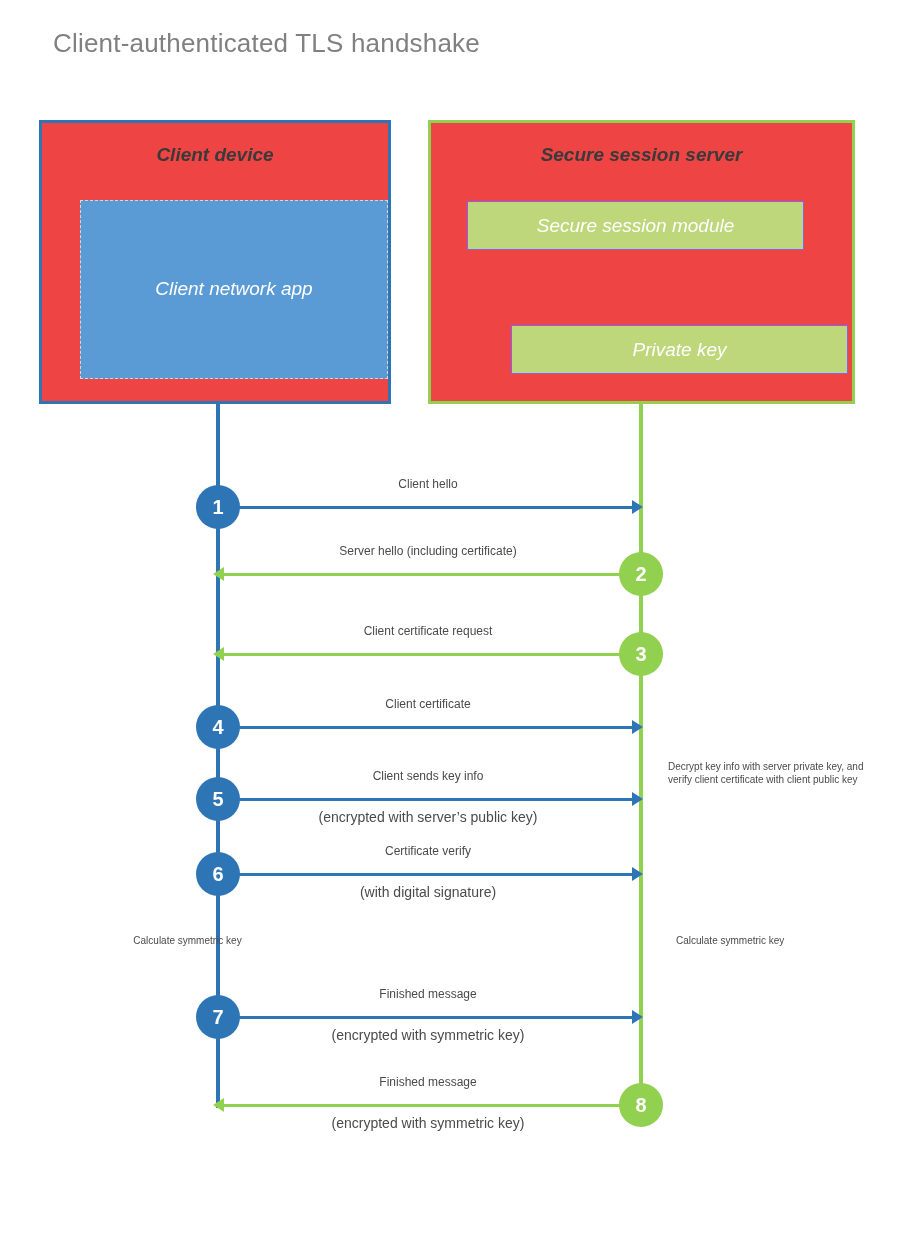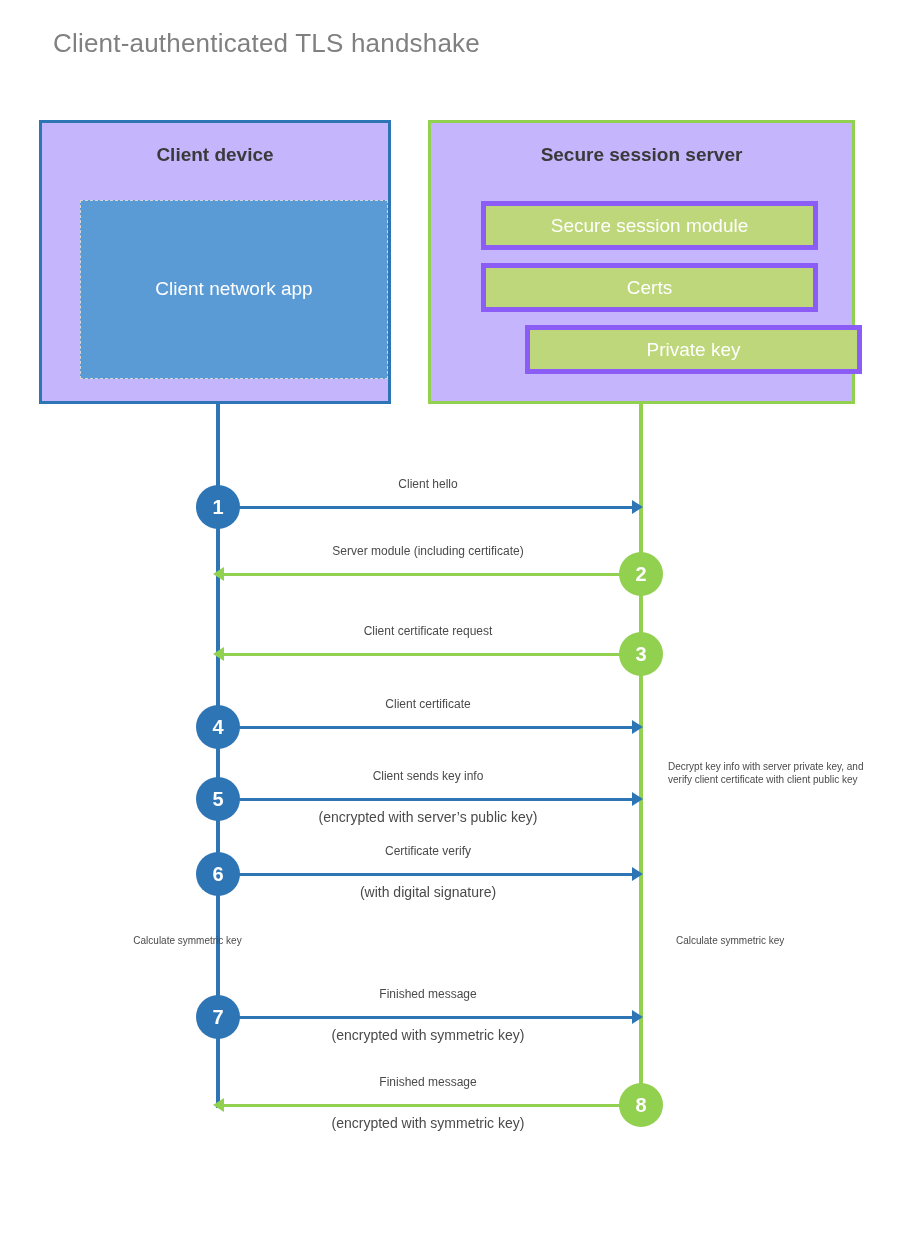--- a/index.html
+++ b/index.html
@@ -30,22 +30,23 @@
     font-weight: 400;
     color: #808080;
     letter-spacing: 0.2px;
     white-space: nowrap;
     margin-left: 16px;
   }
 
   
   .party-box {
     position: absolute;
-    background: #c4b5fd;
+    background: #ef4444;
     box-sizing: border-box;
+    font-style: italic;
   }
   .party-box.client {
     left: 39px;
     top: 120px;
     width: 352px;
     height: 284px;
     border: 3px solid #2E75B6;
   }
   .party-box.server {
     left: 428px;
@@ -81,25 +82,25 @@
     text-align: center;
     color: #ffffff;
     font-size: 19px;
     line-height: 1.3;
     font-weight: 400;
   }
 
   
   .server-bar {
     position: absolute;
-    left: 50px;
+    left: 36px;
     width: 337px;
     height: 49px;
     background: #BDD77A;
-    border: 5px solid #8b5cf6;
+    border: 1px solid #8b5cf6;
     box-sizing: border-box;
     display: flex;
     align-items: center;
     justify-content: center;
     color: #ffffff;
     font-size: 19px;
   }
   .server-bar.b0 { top: 78px; }
   .server-bar.b1 { top: 140px; }
   .server-bar.b2 { top: 202px; margin-left: 44px; }
@@ -193,36 +194,35 @@
   <div class="page-title">Client-authenticated TLS handshake</div>
 
   <div class="party-box client">
     <div class="party-title">Client device</div>
     <div class="client-app">Client network app</div>
   </div>
 
   <div class="party-box server">
     <div class="party-title">Secure session server</div>
     <div class="server-bar b0">Secure session module</div>
-    <div class="server-bar b1">Certs</div>
     <div class="server-bar b2">Private key</div>
   </div>
 
   <div class="lifeline client"></div>
   <div class="lifeline server"></div>
 
   <div id="messages-layer">
       <div class="msg to-server" style="top: 507px;">
         <div class="msg-label">Client hello</div>
         <div class="arrow-line"></div>
         <div class="arrow-head"></div>
         <div class="step-circle">1</div>
       </div>
       <div class="msg to-client" style="top: 574px;">
-        <div class="msg-label">Server module (including certificate)</div>
+        <div class="msg-label">Server hello (including certificate)</div>
         <div class="arrow-line"></div>
         <div class="arrow-head"></div>
         <div class="step-circle">2</div>
       </div>
       <div class="msg to-client" style="top: 654px;">
         <div class="msg-label">Client certificate request</div>
         <div class="arrow-line"></div>
         <div class="arrow-head"></div>
         <div class="step-circle">3</div>
       </div>

